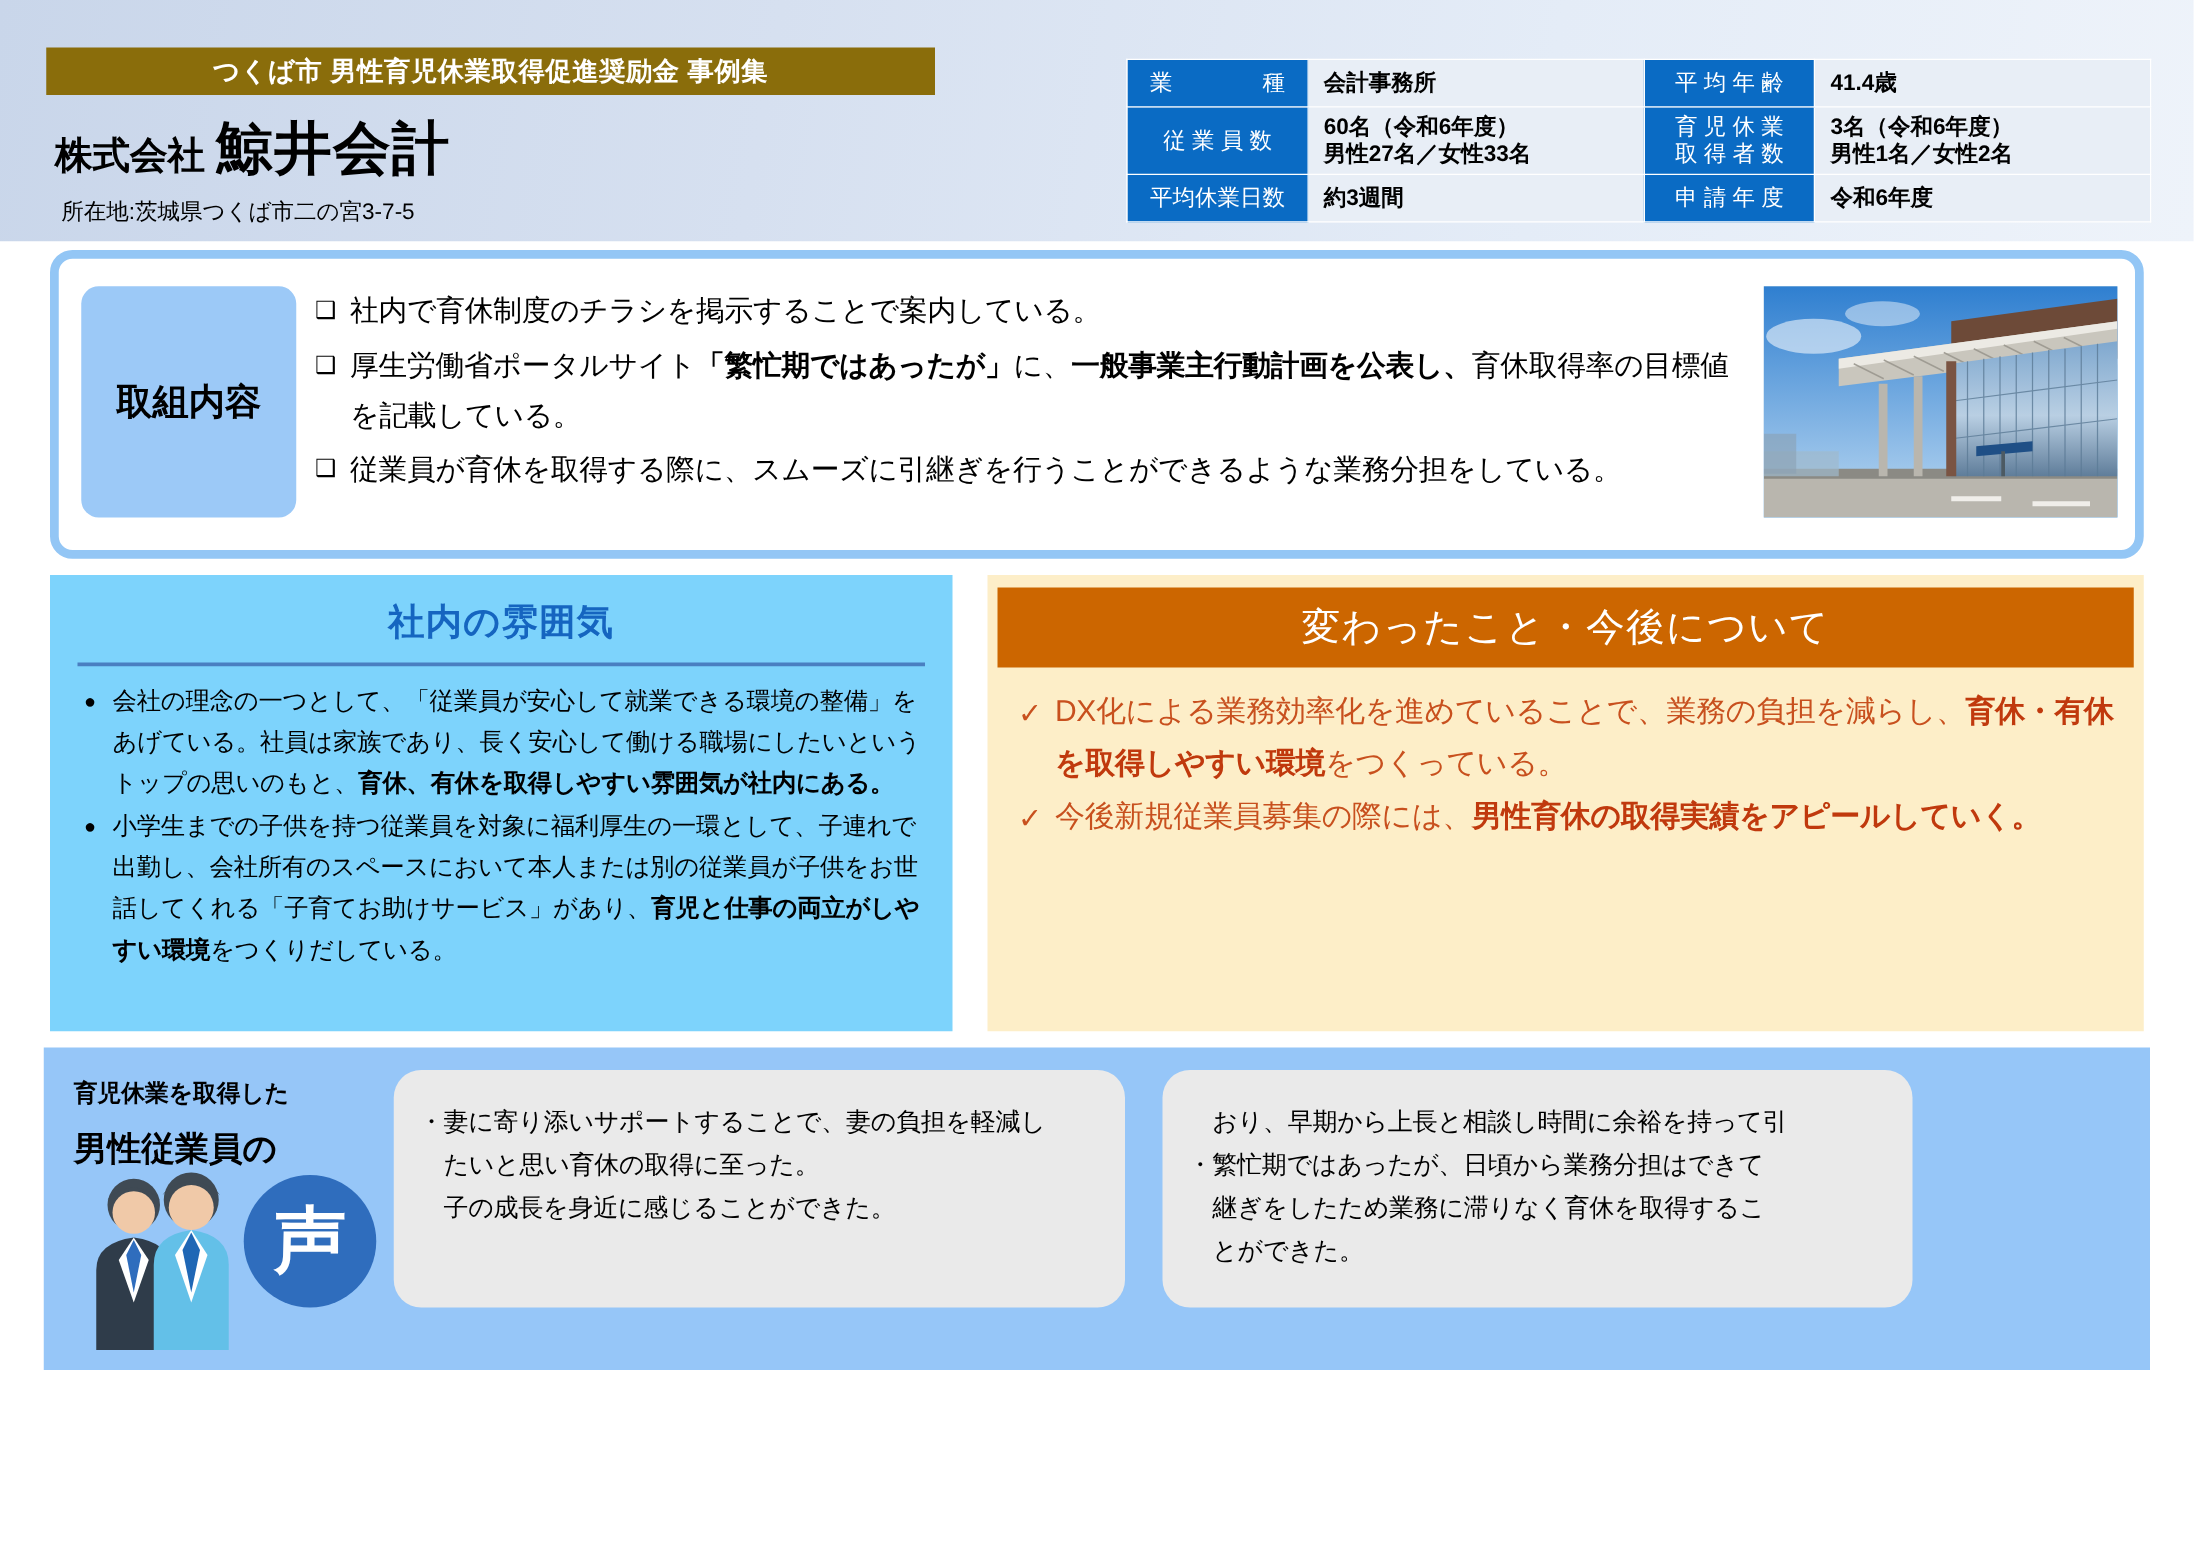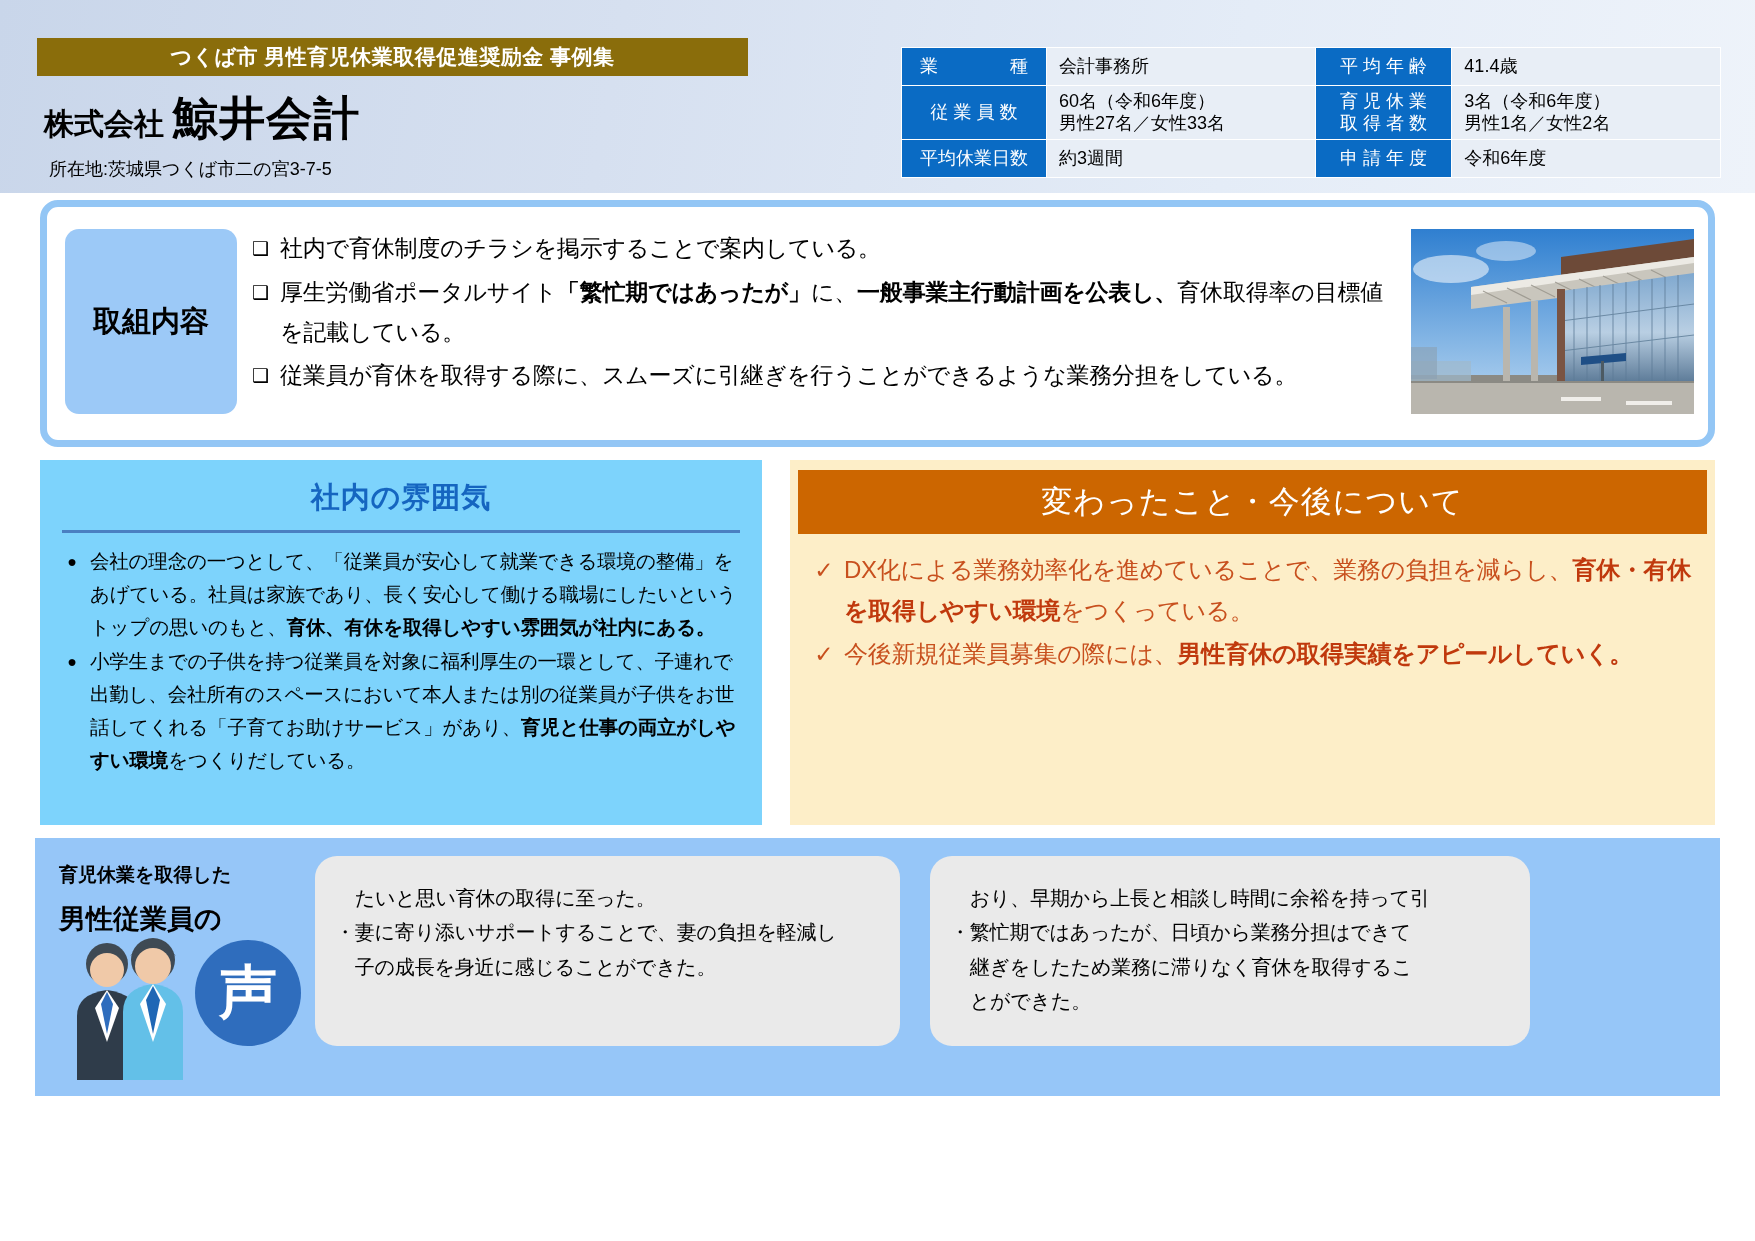--- a/index.html
+++ b/index.html
@@ -51,20 +51,21 @@
   }
   .info-table td.lbl {
     background: #0a6bc4; color: #fff; font-weight: normal;
     text-align: center; width: 150px; padding: 5px 8px;
     letter-spacing: 0;
     margin-left: 26px;
   }
   .info-table td.val {
     background: #e8eef6; color: #000; padding: 4px 10px 4px 12px;
     width: 296px;
+    font-weight: bold;
   }
   .info-table tr { height: 38px; }
   .info-table tr.tall { height: 52px; }
 
   
   .init-card {
     position: absolute; left: 40px; top: 200px; width: 1675px; height: 247px;
     background: #ffffff;
     border: 7px solid #93c6f5;
     border-radius: 18px;
@@ -345,22 +346,22 @@
         <path d="M58 150 L58 82 Q58 58 88 54 Q118 58 118 82 L118 150Z" fill="#63c0e8"></path>
         <path d="M88 54 L75 74 L88 112 L101 74Z" fill="#ffffff"></path>
         <path d="M88 56 L81 70 L88 104 L95 70Z" fill="#1f67b5"></path>
       </svg>
       <div class="koe-bubble">
         <span>声</span>
       </div>
     </div>
 
     <div class="bubble b1">
+      <p>・妻に寄り添いサポートすることで、妻の負担を軽減し</p>
       <p>　たいと思い育休の取得に至った。</p>
-      <p>・妻に寄り添いサポートすることで、妻の負担を軽減し</p>
       <p>　子の成長を身近に感じることができた。</p>
     </div>
 
     <div class="bubble b2">
       <p>　おり、早期から上長と相談し時間に余裕を持って引</p>
       <p>・繁忙期ではあったが、日頃から業務分担はできて</p>
       <p>　継ぎをしたため業務に滞りなく育休を取得するこ</p>
       <p>　とができた。</p>
     </div>
   </div>

